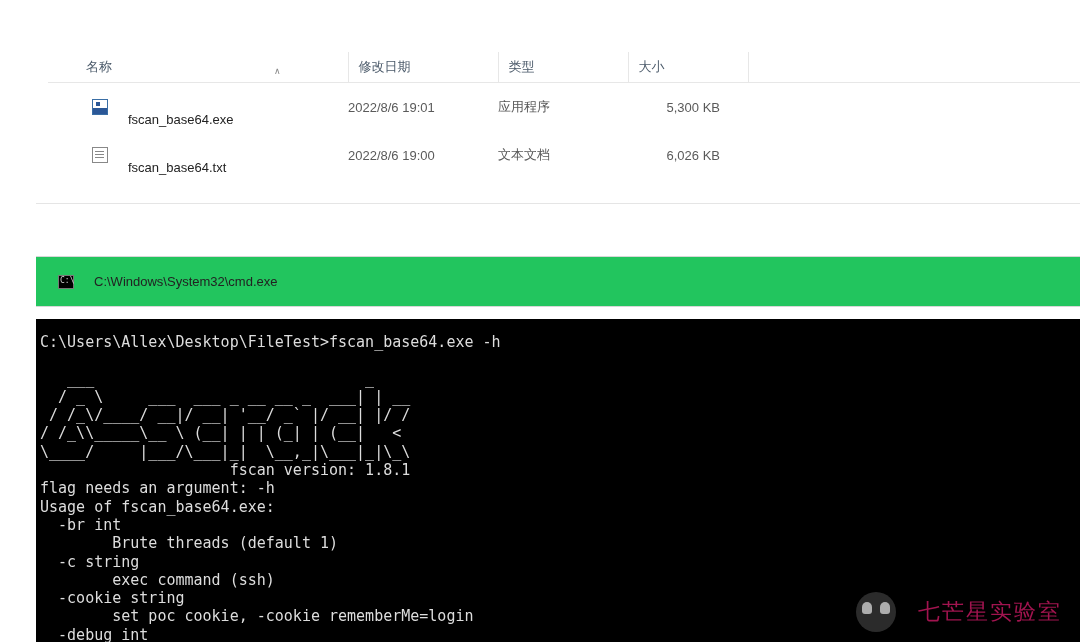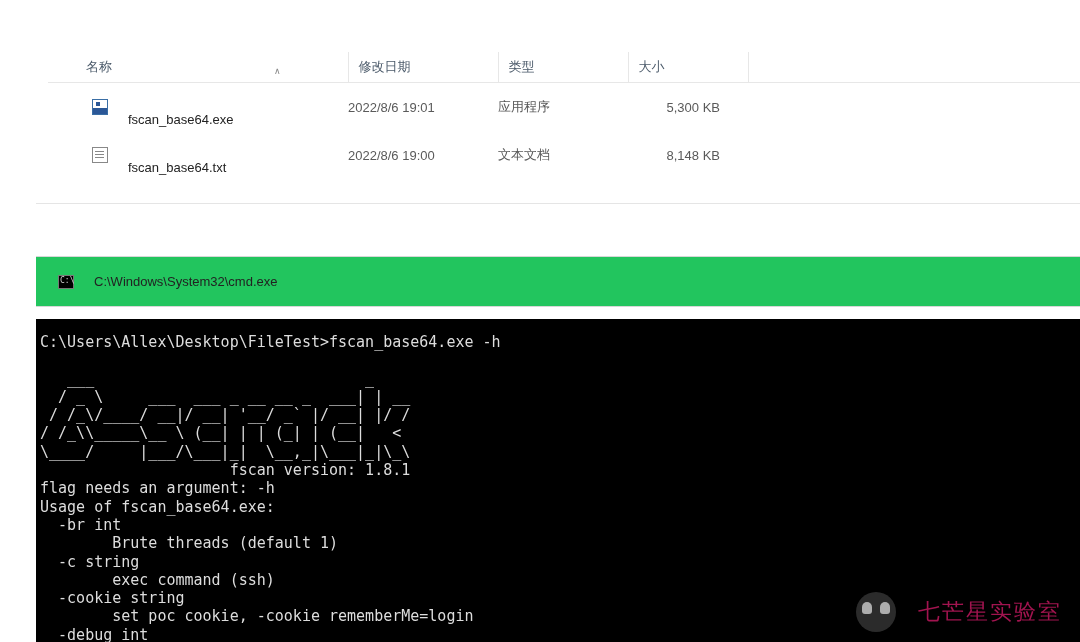--- a/index.html
+++ b/index.html
@@ -149,21 +149,21 @@
         <td><span class="file-icon exe-icon"></span><span>fscan_base64.exe</span></td>
         <td>2022/8/6 19:01</td>
         <td>应用程序</td>
         <td>5,300 KB</td>
         <td></td>
       </tr>
       <tr>
         <td><span class="file-icon txt-icon"></span><span>fscan_base64.txt</span></td>
         <td>2022/8/6 19:00</td>
         <td>文本文档</td>
-        <td>8,148 KB</td>
+        <td>6,026 KB</td>
         <td></td>
       </tr>
     </tbody>
   </table>
 </div>
 
 <div class="gap"></div>
 
 <div class="cmd-titlebar">
   <span class="cmd-title-icon"></span>

